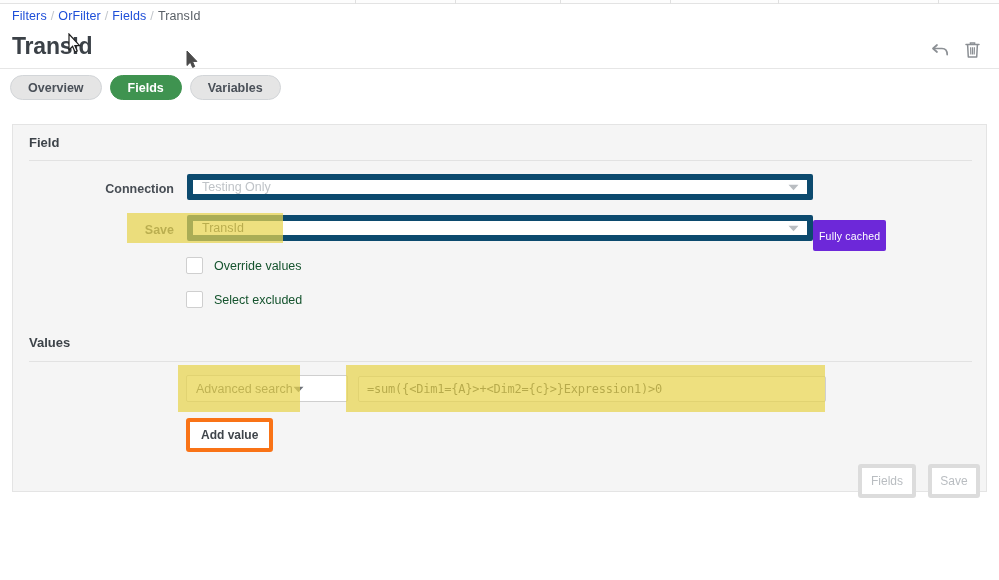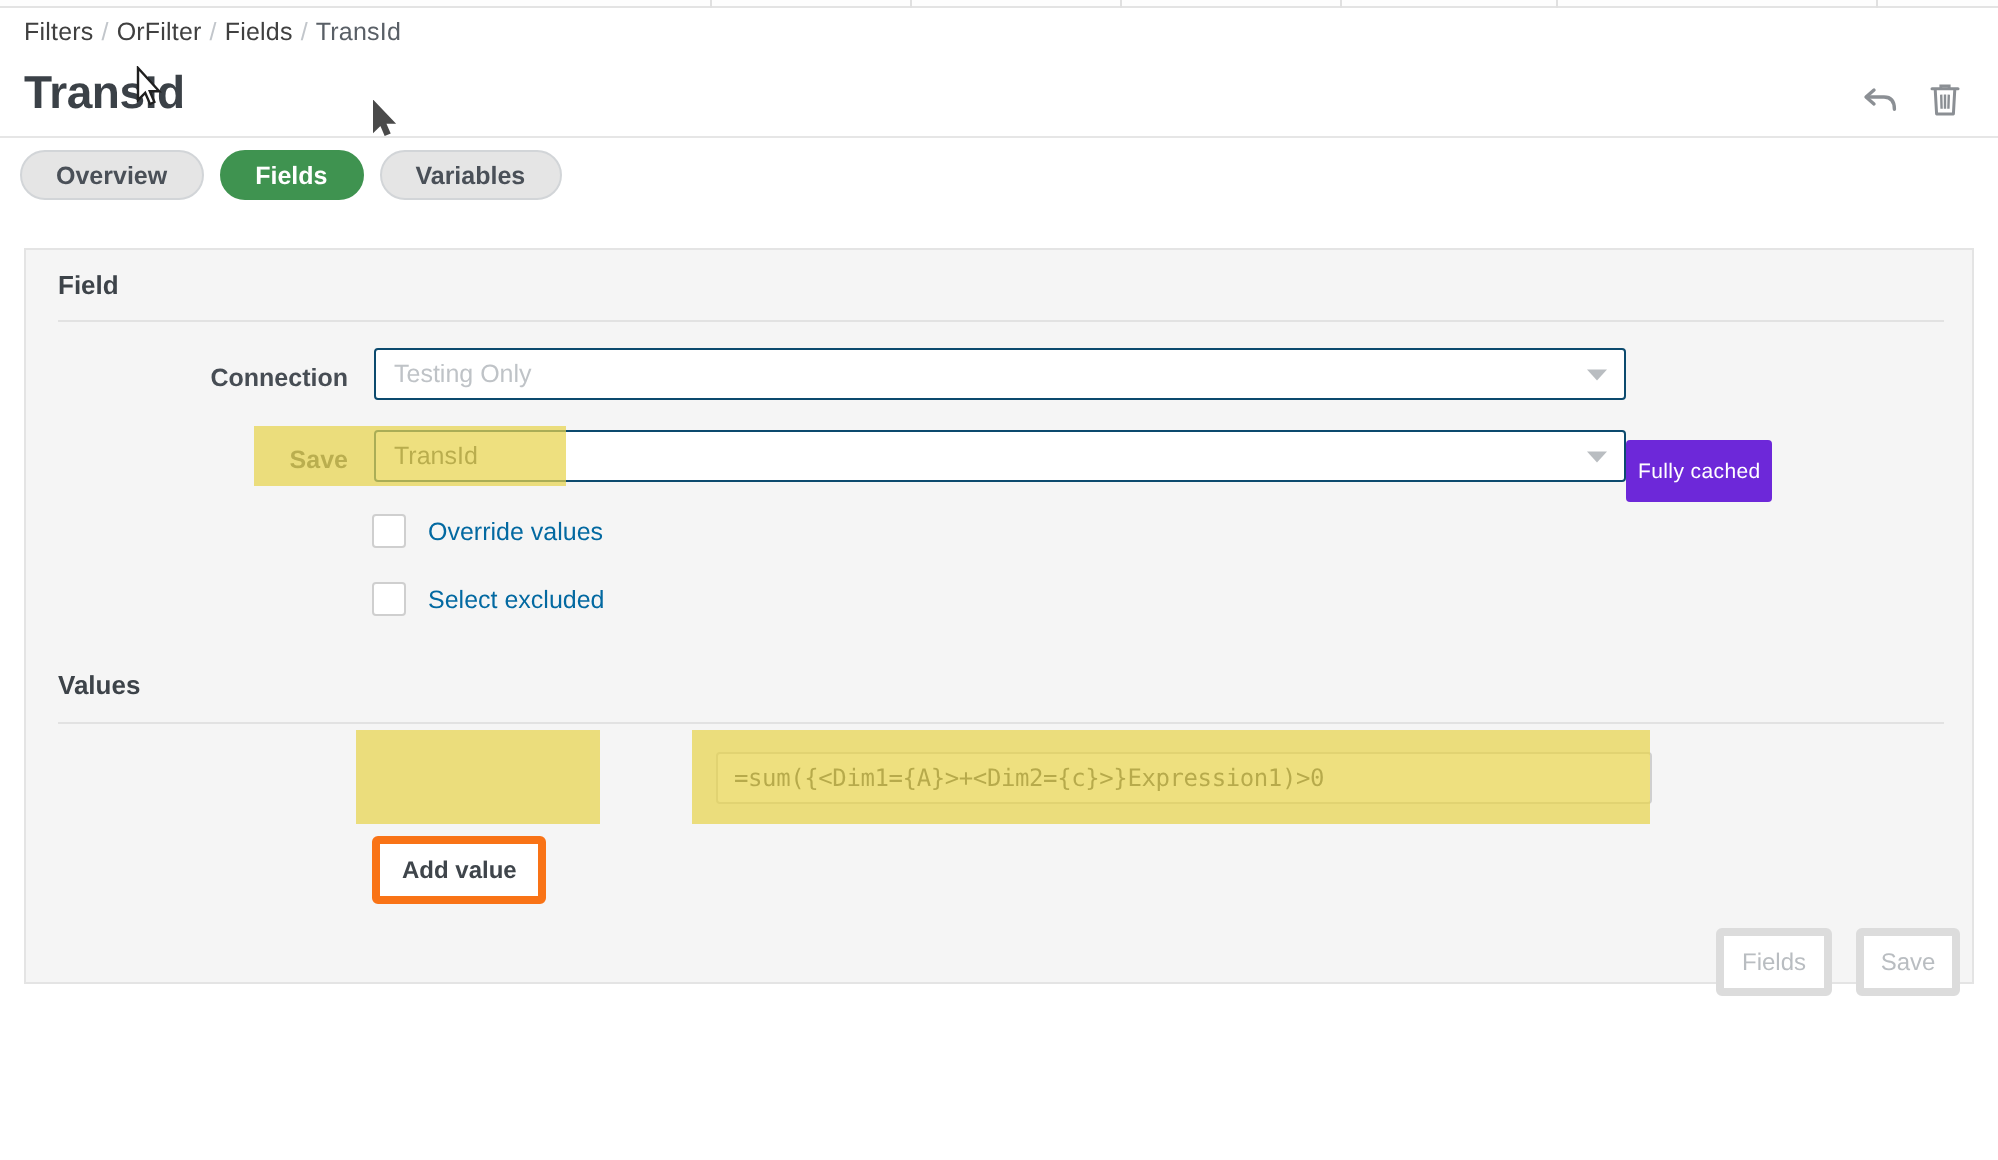--- a/index.html
+++ b/index.html
@@ -18,21 +18,21 @@
     background: #fdfdfd; border-bottom: 1px solid #e3e3e3;
   }
   .tabstrip .sep { position: absolute; top: 0; width: 1px; height: 4px; background: #e0e0e0; }
 
   
   .breadcrumb {
     position: absolute; top: 9px; left: 12px;
     font-size: 12.5px; color: #8a8f95; letter-spacing: .1px;
     white-space: nowrap;
   }
-  .breadcrumb a { color: #404040; text-decoration: none; }
+  .breadcrumb a { color: #1d4ed8; text-decoration: none; }
   .breadcrumb .crumb-current { color: #595f66; }
   .breadcrumb .crumb-sep { color: #c2c6cb; padding: 0 4px; }
 
   
   .title {
     position: absolute; top: 33px; left: 12px;
     font-size: 23px; font-weight: bold; color: #3b4147;
     letter-spacing: -.2px;
   }
   .titlebar-rule {
@@ -69,42 +69,42 @@
     position: absolute; left: 16px; font-size: 13px; font-weight: bold; color: #3d4349;
   }
   .section-rule { position: absolute; height: 1px; background: #e2e2e2; left: 16px; width: 943px; }
 
   .row-label {
     position: absolute; font-size: 12.5px; font-weight: bold; color: #474d54;
     text-align: right;
   }
   .field-box {
     position: absolute; height: 26px; background: #fff;
-    border: 1px solid #0c4a6e; border-radius: 2px;
+    border: 6px solid #0c4a6e; border-radius: 2px;
     font-size: 12.5px; color: #43484e;
     display: flex; align-items: center; padding: 0 9px;
   }
   .field-box.placeholder { color: #bfc3c7; }
   .field-box .dd-arrow {
     position: absolute; right: 8px; top: 50%; transform: translateY(-50%);
   }
 
   .badge {
     position: absolute; height: 31px; padding: 0 6px; border-radius: 2px;
     background: #6d28d9; color: #fff; font-size: 10.5px; font-weight: normal;
     display: flex; align-items: center; letter-spacing: .2px;
   }
 
   
   .chk-row { position: absolute; display: flex; align-items: center; }
   .chk-box {
     width: 17px; height: 17px; background: #fff;
     border: 1px solid #cfcfcf; border-radius: 2px; cursor: pointer;
   }
-  .chk-label { margin-left: 11px; font-size: 12.5px; color: #0369a1; }
+  .chk-label { margin-left: 11px; font-size: 12.5px; color: #14532d; }
 
   
   .select-box {
     position: absolute; height: 27px; background: #fff;
     border: 1px solid #cfcfcf; border-radius: 2px;
     font-size: 12.5px; color: #56595d;
     display: flex; align-items: center; padding: 0 9px;
   }
 
   .btn {
@@ -219,20 +219,28 @@
       <span class="chk-label">Override values</span>
     </div>
     <div class="chk-row" style="left:173px; top:166px;">
       <span class="chk-box"></span>
       <span class="chk-label">Select excluded</span>
     </div>
 
     <div class="section-head" style="top:210px">Values</div>
     <div class="section-rule" style="top:236px"></div>
 
+    <div class="select-box" style="left:173px; top:250px; width:162px;">
+      <span>Advanced search</span>
+      <span class="dd-arrow">
+        <svg width="11" height="7" viewBox="0 0 11 7">
+            <path d="M0.5,0.8 L10.5,0.8 L5.5,6.2 Z" fill="#6f737a"></path>
+          </svg>
+      </span>
+    </div>
     <div class="hl" style="left:165px; top:240px; width:122px; height:47px;"></div>
 
     <div class="value-input" style="left:345px; top:251px; width:468px;">
       <span>=sum({&lt;Dim1={A}&gt;+&lt;Dim2={c}&gt;}Expression1)&gt;0</span>
     </div>
     <div class="hl" style="left:333px; top:240px; width:479px; height:47px;"></div>
 
     <div class="btn" style="left:173px; top:293px;">Add value</div>
 
     <div class="btn disabled" style="left:845px; top:339px; width:58px;">Fields</div>

